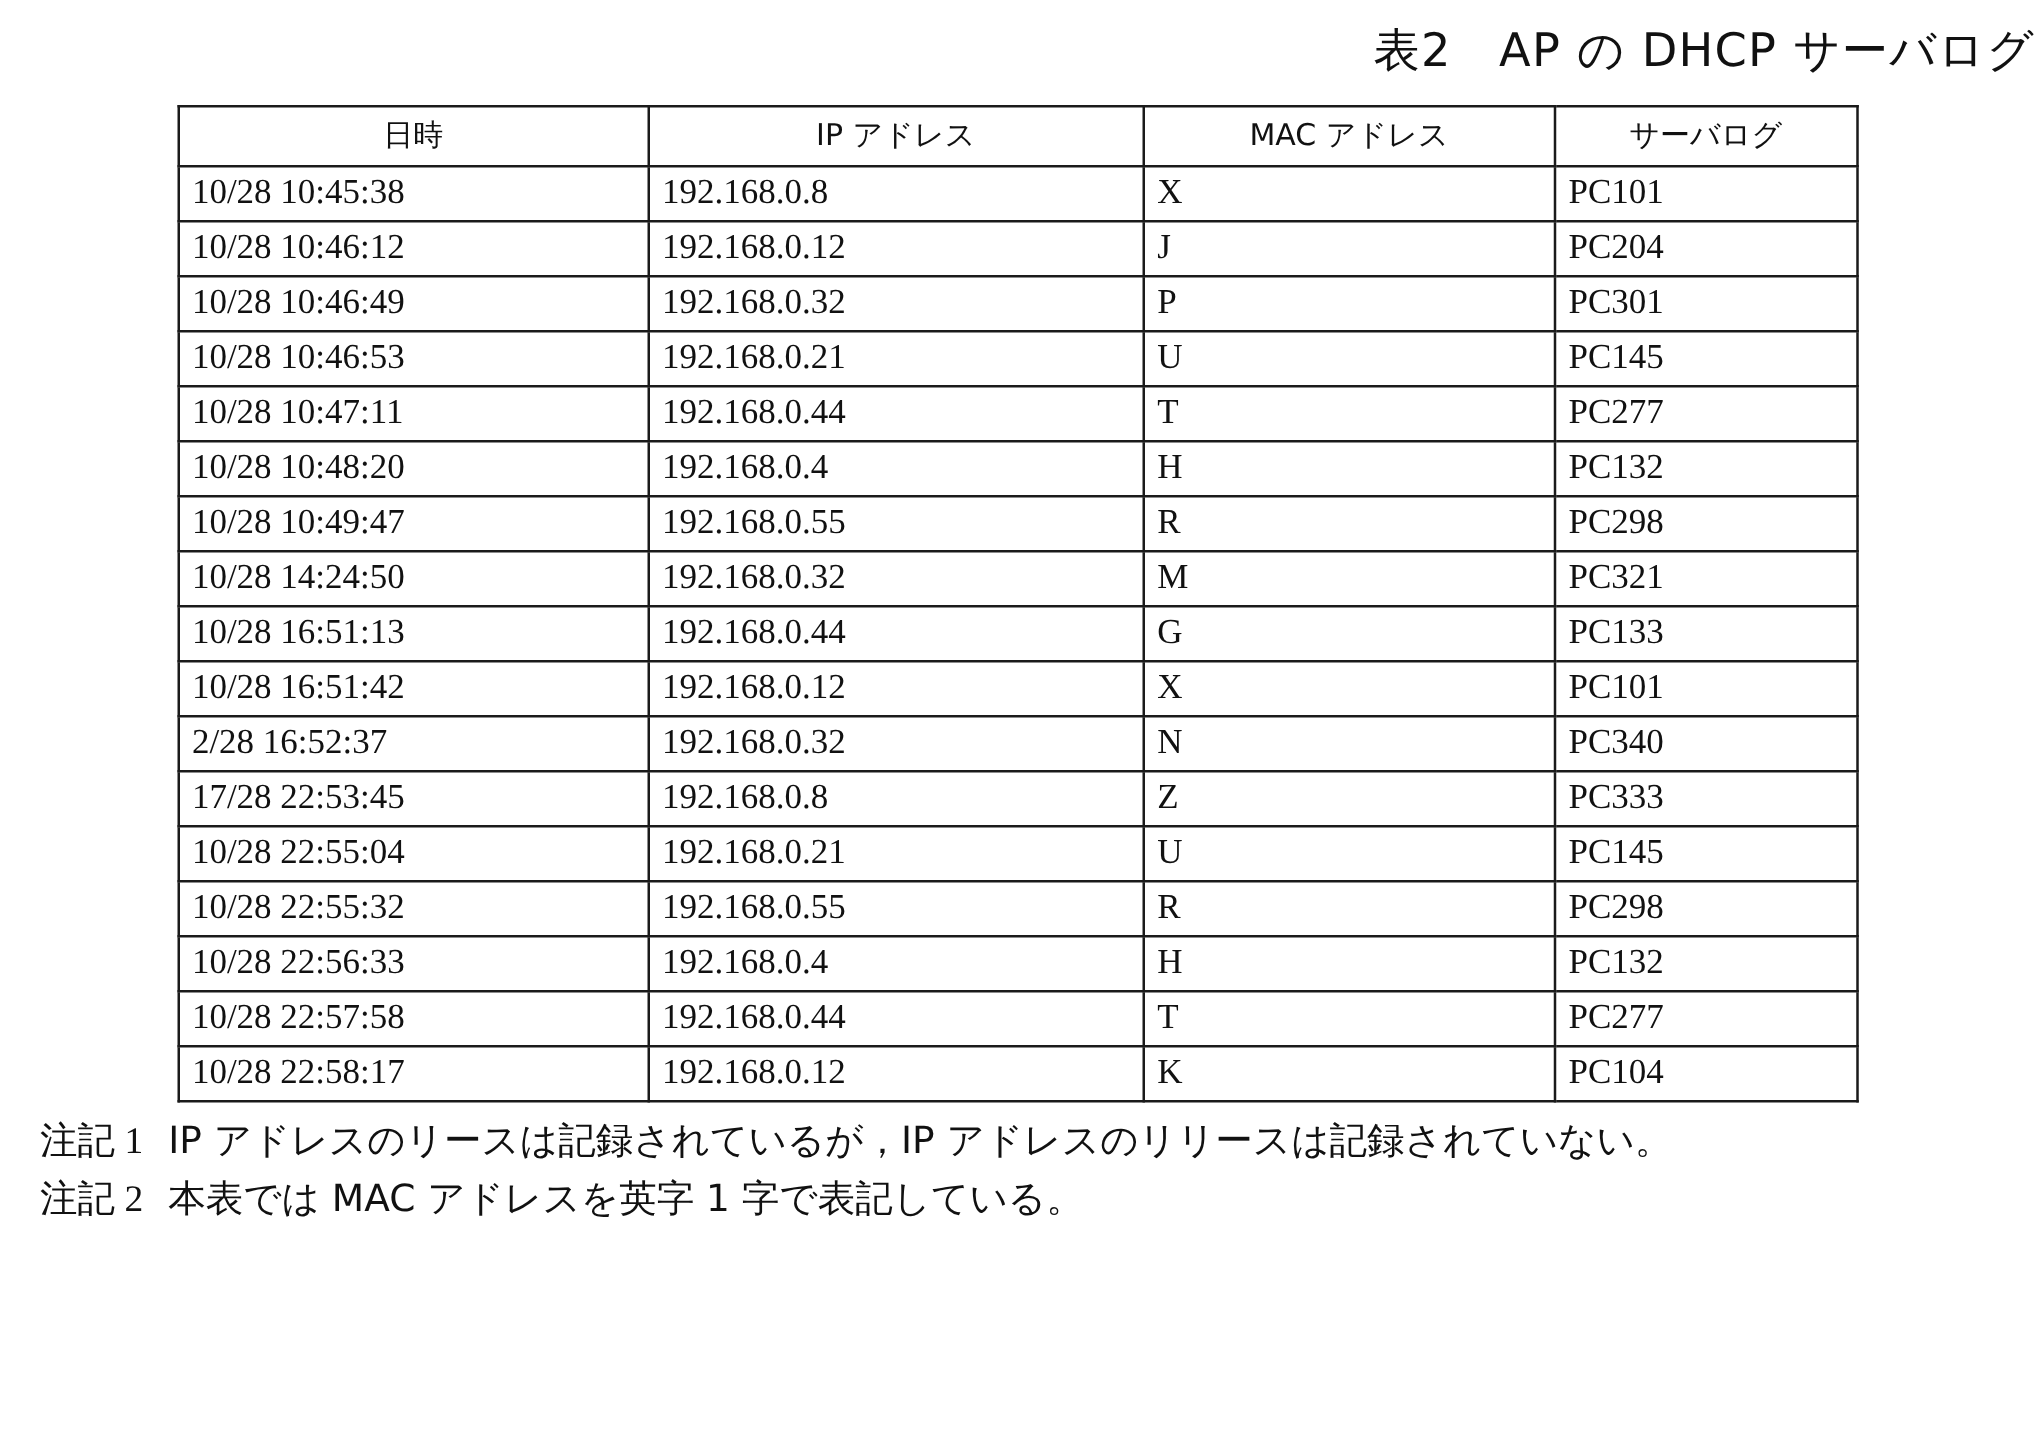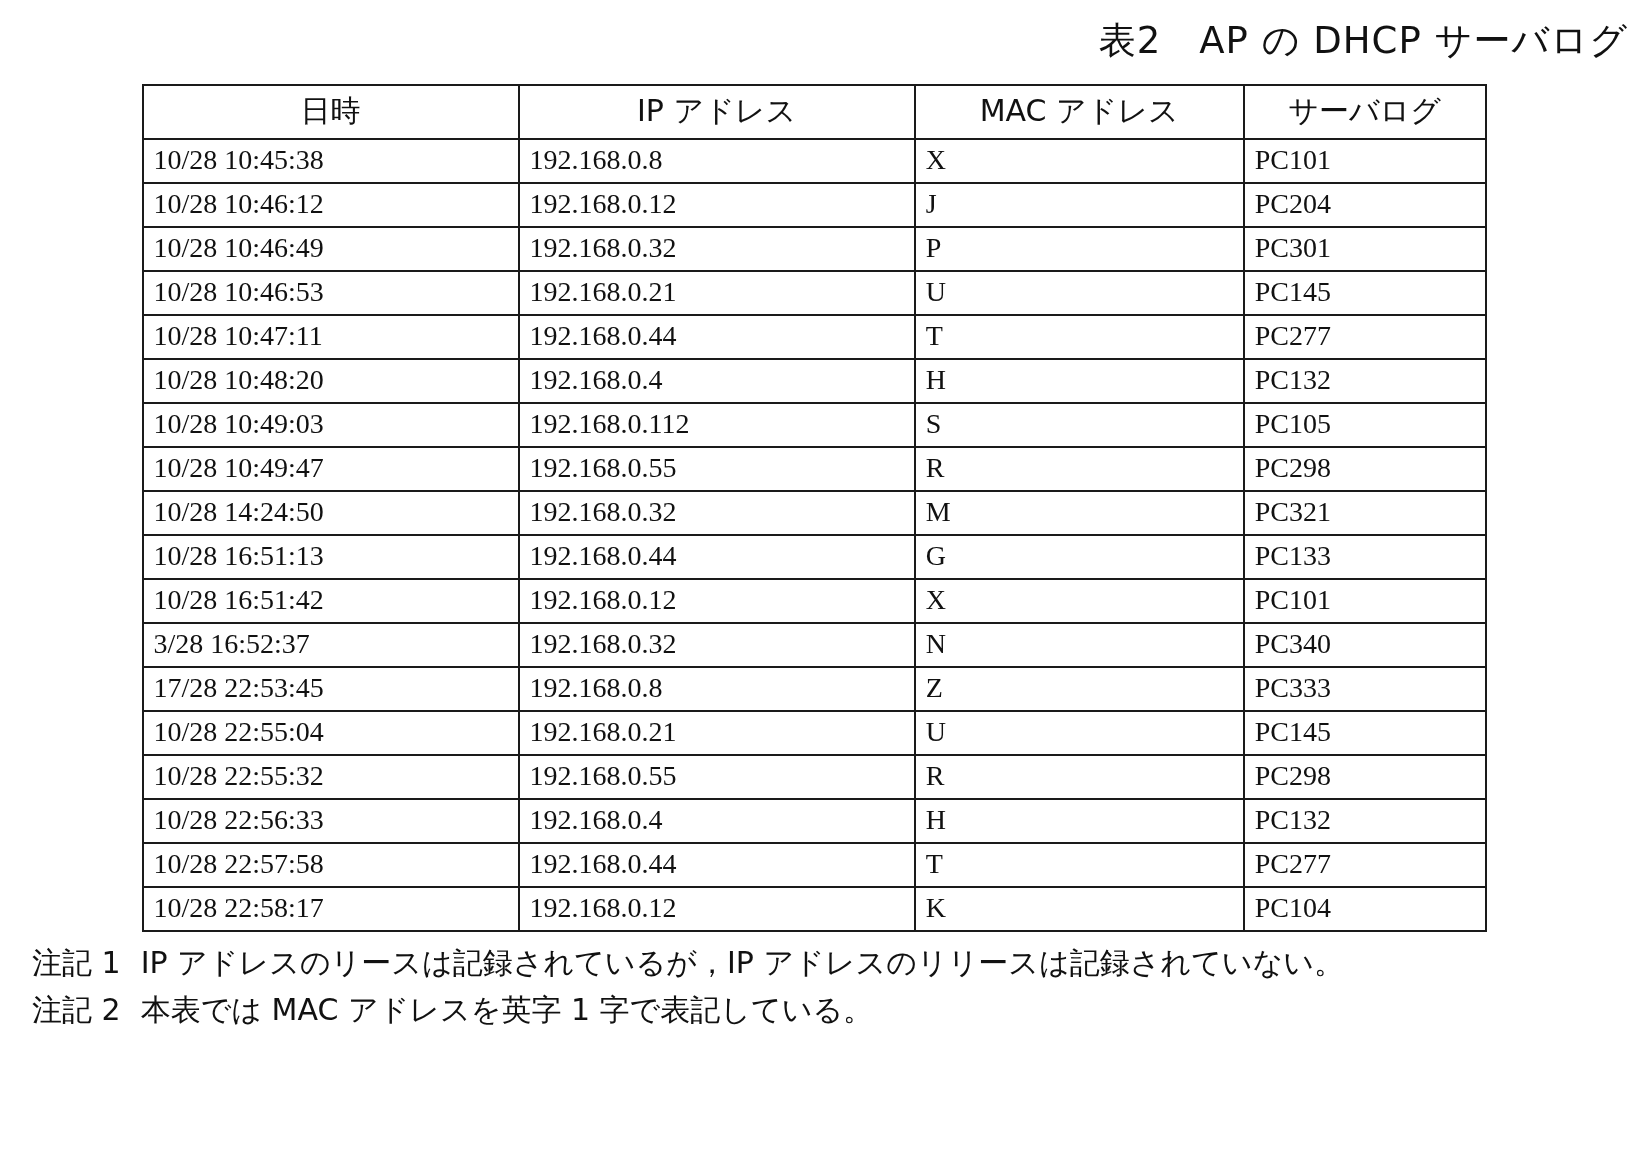--- a/index.html
+++ b/index.html
@@ -49,21 +49,21 @@
     padding: 6px 10px 8px 10px;
     color: #111;
     font-family: "Liberation Serif", "DejaVu Serif", serif;
     white-space: nowrap;
     overflow: hidden;
   }
   table.log th {
     text-align: center;
     font-weight: 400;
     font-family: "DejaVu Sans", "Liberation Sans", sans-serif;
-    font-size: 30px;
+    font-size: 24px;
     padding-top: 10px;
     padding-bottom: 12px;
   }
   table.log td {
     text-align: left;
   }
   col.c-datetime { width: 28%; }
   col.c-ip       { width: 29.5%; }
   col.c-mac      { width: 24.5%; }
   col.c-host     { width: 18%; }
@@ -79,20 +79,21 @@
     font-size: 30px;
     line-height: 1.42;
     font-family: "DejaVu Sans", "Liberation Sans", sans-serif;
     color: #111;
     margin-bottom: 4px;
   }
   .note-label {
     flex: 0 0 auto;
     margin-right: 20px;
     white-space: nowrap;
+    font-family: Liberation Serif, serif;
   }
   .note-text {
     flex: 1 1 auto;
   }
 </style>
 </head>
 <body>
 
 <div class="page">
 
@@ -145,26 +146,20 @@
           <td>T</td>
           <td>PC277</td>
         </tr>
         <tr>
           <td>10/28 10:48:20</td>
           <td>192.168.0.4</td>
           <td>H</td>
           <td>PC132</td>
         </tr>
         <tr>
-          <td>10/28 10:49:03</td>
-          <td>192.168.0.112</td>
-          <td>S</td>
-          <td>PC105</td>
-        </tr>
-        <tr>
           <td>10/28 10:49:47</td>
           <td>192.168.0.55</td>
           <td>R</td>
           <td>PC298</td>
         </tr>
         <tr>
           <td>10/28 14:24:50</td>
           <td>192.168.0.32</td>
           <td>M</td>
           <td>PC321</td>
@@ -175,21 +170,21 @@
           <td>G</td>
           <td>PC133</td>
         </tr>
         <tr>
           <td>10/28 16:51:42</td>
           <td>192.168.0.12</td>
           <td>X</td>
           <td>PC101</td>
         </tr>
         <tr>
-          <td>3/28 16:52:37</td>
+          <td>2/28 16:52:37</td>
           <td>192.168.0.32</td>
           <td>N</td>
           <td>PC340</td>
         </tr>
         <tr>
           <td>17/28 22:53:45</td>
           <td>192.168.0.8</td>
           <td>Z</td>
           <td>PC333</td>
         </tr>

